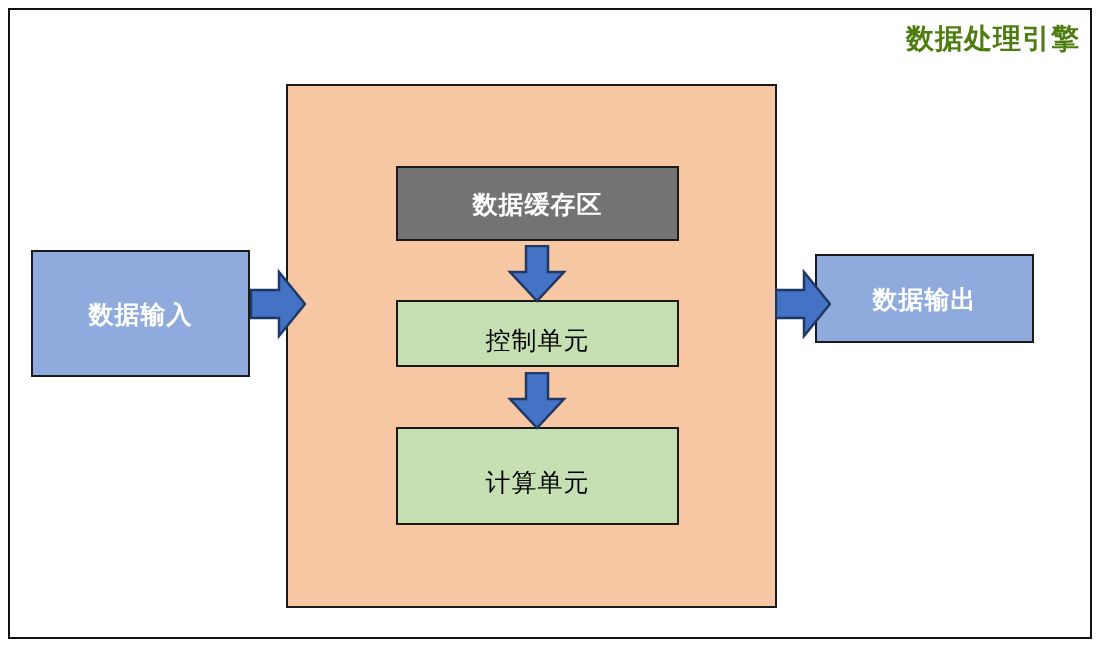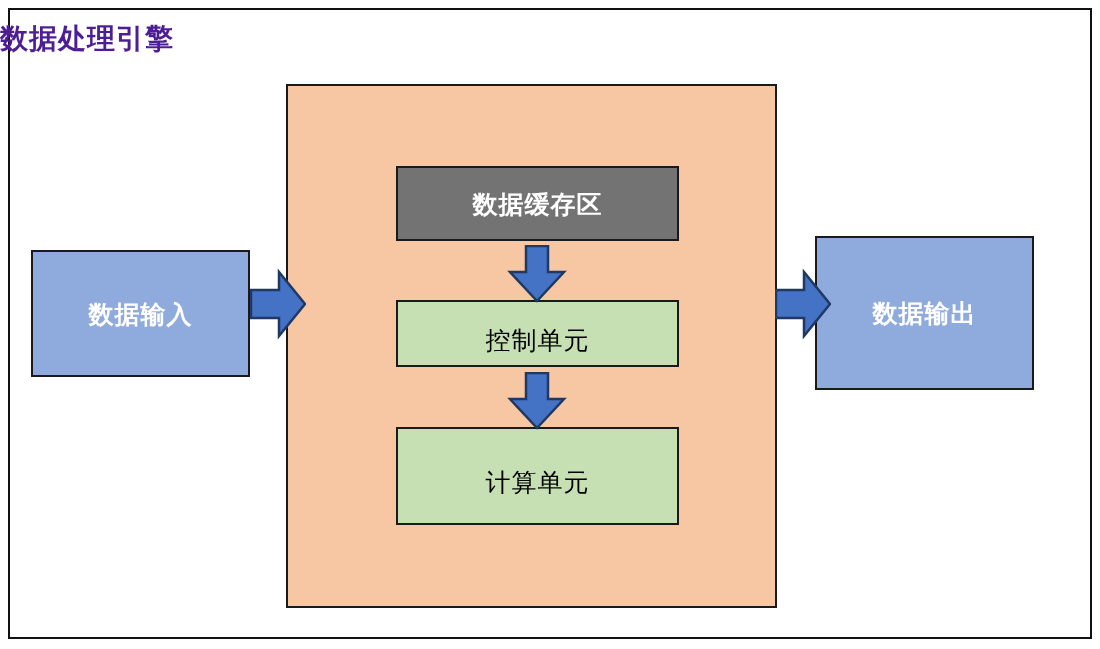--- a/index.html
+++ b/index.html
@@ -32,24 +32,24 @@
     box-sizing: border-box;
     background: #ffffff;
   }
 
   
   .diagram-title {
     position: absolute;
     left: 0;
     top: 22px;
     width: 1080px;
-    text-align: left;
+    text-align: right;
     font-size: 28px;
     font-weight: 700;
-    color: #4c1d95;
+    color: #4d7c0f;
     letter-spacing: 1px;
     line-height: 34px;
   }
 
   
   .box {
     position: absolute;
     box-sizing: border-box;
     display: flex;
     align-items: center;
@@ -78,23 +78,23 @@
   
   .box-input {
     left: 31px;
     top: 250px;
     width: 219px;
     height: 127px;
     background: #8faadc;
   }
   .box-output {
     left: 815px;
-    top: 236px;
+    top: 254px;
     width: 219px;
-    height: 154px;
+    height: 89px;
     background: #8faadc;
   }
   .label-white {
     color: #ffffff;
     font-weight: 700;
   }
 
   
   .box-cache {
     left: 396px;

